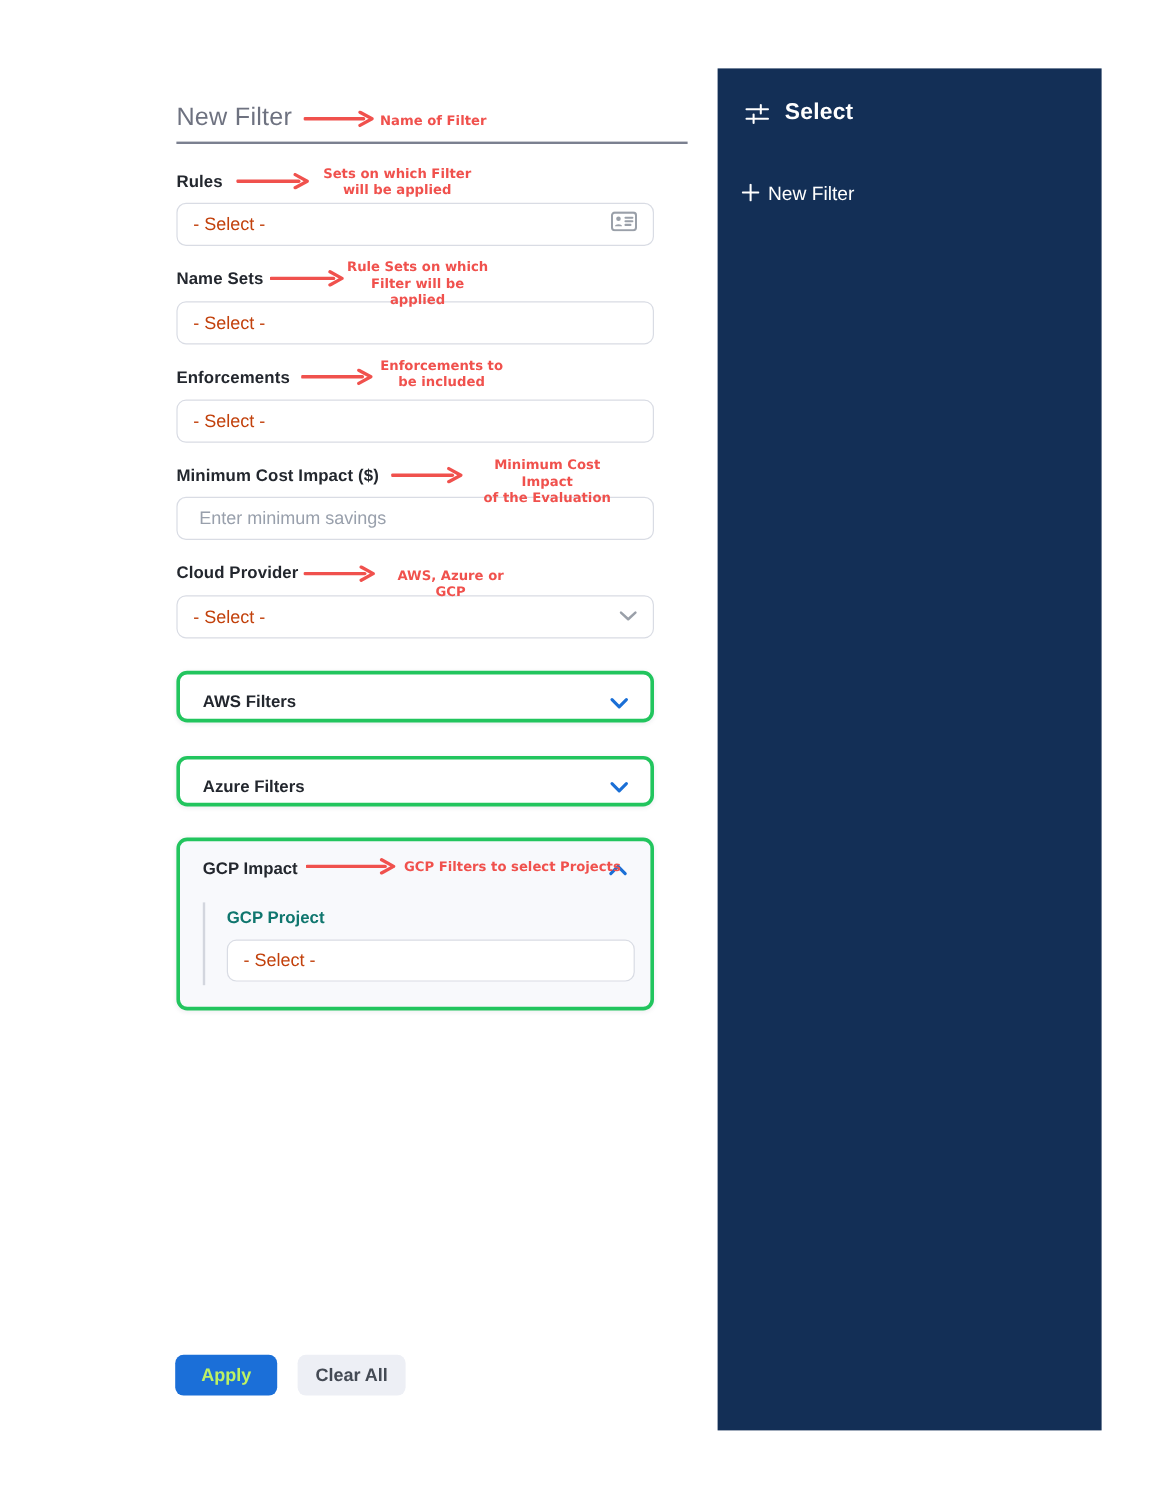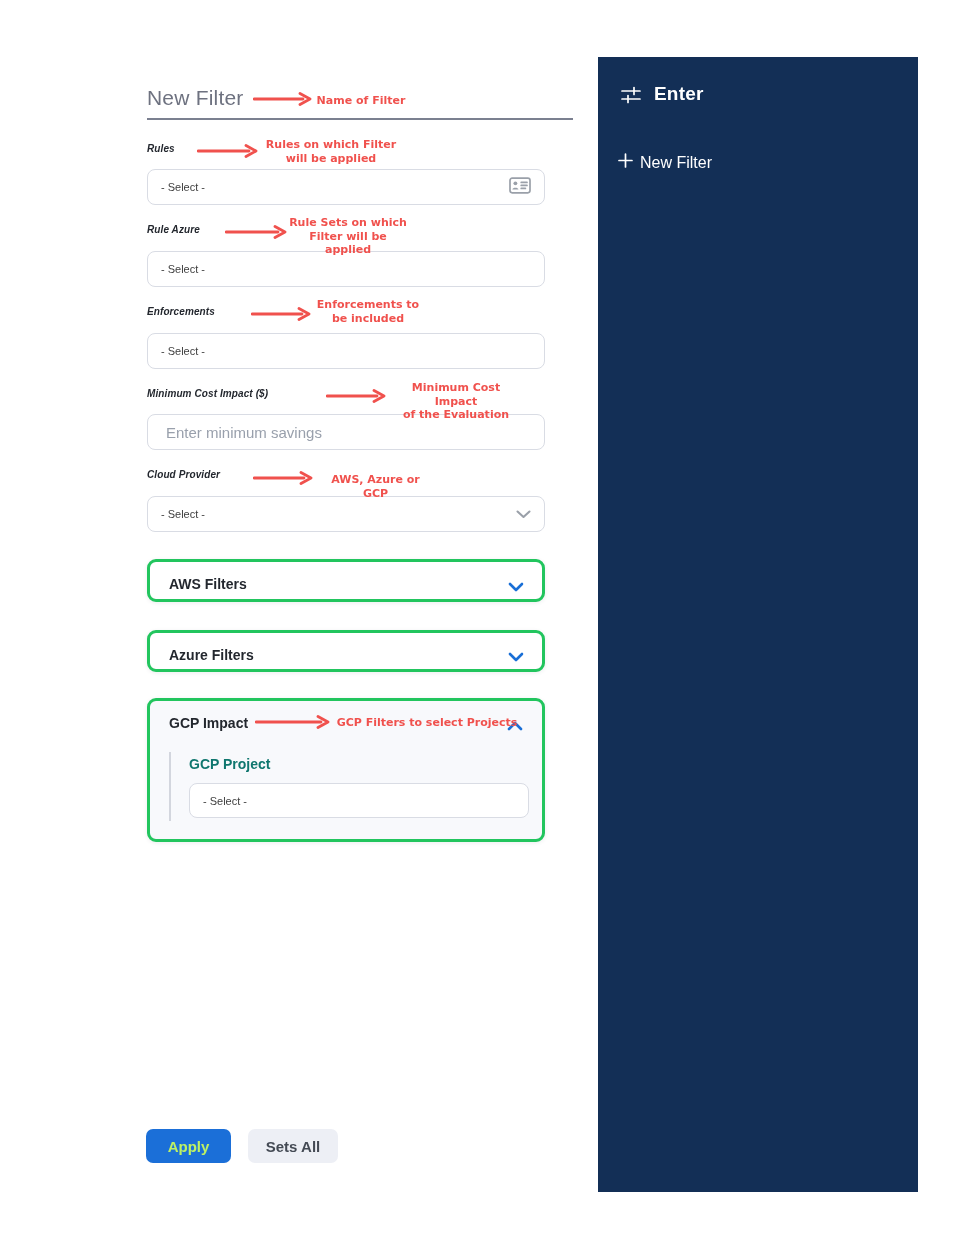--- a/index.html
+++ b/index.html
@@ -15,29 +15,29 @@
     --sidebar-navy:#132f56;
   }
   .page-title{
     position:absolute;left:147px;top:86px;
     font-size:21px;font-weight:400;color:#6e7280;letter-spacing:.2px;
   }
   .title-divider{
     position:absolute;left:147px;top:118px;width:426px;height:2px;background:#7b8090;
   }
   .field-label{
-    position:absolute;left:147px;font-size:10px;font-weight:700;color:#23272e;letter-spacing:.1px;font-style:italic;
+    position:absolute;left:147px;font-size:14px;font-weight:700;color:#23272e;letter-spacing:.1px;
   }
   .select-box{
     position:absolute;left:147px;width:398px;height:36px;box-sizing:border-box;
     border:1px solid #d9dce4;border-radius:8px;background:#fff;
     display:flex;align-items:center;justify-content:space-between;padding:0 13px;
     cursor:pointer;
   }
-  .placeholder{font-size:11px;color:#404040;}
+  .placeholder{font-size:15px;color:#c2410c;}
   input.text-input{
     position:absolute;left:147px;width:398px;height:36px;box-sizing:border-box;
     border:1px solid #d9dce4;border-radius:8px;background:#fff;
     padding:0 18px;font-family:"Liberation Sans",sans-serif;font-size:15px;color:#23272e;outline:none;
   }
   input.text-input::placeholder{color:#99a0ac;opacity:1;}
   .annotation{
     position:absolute;font-family:"DejaVu Sans",sans-serif;
     font-size:11px;line-height:13.5px;font-weight:700;color:var(--annotation-red);
     white-space:pre-line;text-align:center;
@@ -98,21 +98,21 @@
       <rect x="1" y="1.2" width="20" height="14.6" rx="2.2"></rect>
       <circle cx="6.4" cy="6.3" r="1.9" fill="#9aa0a9" stroke="none"></circle>
       <path d="M3.4 12.6c0-2.4 6-2.4 6 0" fill="#9aa0a9" stroke="none"></path>
       <line x1="12.2" y1="5.4" x2="18" y2="5.4"></line>
       <line x1="12.2" y1="8.4" x2="18" y2="8.4"></line>
       <line x1="12.2" y1="11.4" x2="16.4" y2="11.4"></line>
     </svg>
   </span>
 </div>
 
-<div class="field-label" style="top:224px">Rule Azure</div>
+<div class="field-label" style="top:224px">Name Sets</div>
 <div class="select-box" style="top:251px">
   <span class="placeholder">- Select -</span>
 </div>
 
 <div class="field-label" style="top:306px">Enforcements</div>
 <div class="select-box" style="top:333px">
   <span class="placeholder">- Select -</span>
 </div>
 
 <div class="field-label" style="top:388px">Minimum Cost Impact ($)</div>
@@ -155,37 +155,37 @@
     </svg>
   </span>
   <div class="gcp-vline"></div>
   <div class="gcp-project-label">GCP Project</div>
   <div class="gcp-select">
     <span class="placeholder">- Select -</span>
   </div>
 </div>
 
 <button class="btn btn-apply">Apply</button>
-<button class="btn btn-clear">Sets All</button>
+<button class="btn btn-clear">Clear All</button>
 
 <span class="arrow" style="left:253px;top:92px">
   <svg width="60" height="14" viewBox="0 0 60 14" fill="none" stroke="var(--annotation-red)" stroke-width="2.8" stroke-linecap="round" stroke-linejoin="round">
     <line x1="1" y1="7" x2="50" y2="7"></line>
       <polyline points="47,1.5 57,7 47,12.5"></polyline>
   </svg>
 </span>
 <span class="annotation" style="left:316px;top:94px;width:90px">Name of Filter</span>
 
 <span class="arrow" style="left:197px;top:144px">
   <svg width="62" height="14" viewBox="0 0 62 14" fill="none" stroke="var(--annotation-red)" stroke-width="2.8" stroke-linecap="round" stroke-linejoin="round">
     <line x1="1" y1="7" x2="52" y2="7"></line>
       <polyline points="49,1.5 59,7 49,12.5"></polyline>
   </svg>
 </span>
-<span class="annotation" style="left:265px;top:138px;width:132px">Rules on which Filter
+<span class="annotation" style="left:265px;top:138px;width:132px">Sets on which Filter
 will be applied</span>
 
 <span class="arrow" style="left:225px;top:225px">
   <svg width="63" height="14" viewBox="0 0 63 14" fill="none" stroke="var(--annotation-red)" stroke-width="2.8" stroke-linecap="round" stroke-linejoin="round">
     <line x1="1" y1="7" x2="53" y2="7"></line>
       <polyline points="50,1.5 60,7 50,12.5"></polyline>
   </svg>
 </span>
 <span class="annotation" style="left:287px;top:216px;width:122px">Rule Sets on which
 Filter will be applied</span>
@@ -226,21 +226,21 @@
 
 <div class="sidebar">
   <span class="sidebar-header-icon">
     <svg width="20" height="18" viewBox="0 0 20 18" fill="none" stroke="#ffffff" stroke-width="1.7" stroke-linecap="round">
       <line x1="1" y1="5" x2="19" y2="5"></line>
       <line x1="13" y1="1.5" x2="13" y2="8.5"></line>
       <line x1="1" y1="13" x2="19" y2="13"></line>
       <line x1="7" y1="9.5" x2="7" y2="16.5"></line>
     </svg>
   </span>
-  <div class="sidebar-title">Enter</div>
+  <div class="sidebar-title">Select</div>
 
   <div class="newfilter-row">
     <span>
       <svg width="15" height="15" viewBox="0 0 15 15" fill="none" stroke="#ffffff" stroke-width="1.7" stroke-linecap="round">
         <line x1="7.5" y1="1" x2="7.5" y2="14"></line>
         <line x1="1" y1="7.5" x2="14" y2="7.5"></line>
       </svg>
     </span>
     <span class="newfilter-label">New Filter</span>
   </div>

